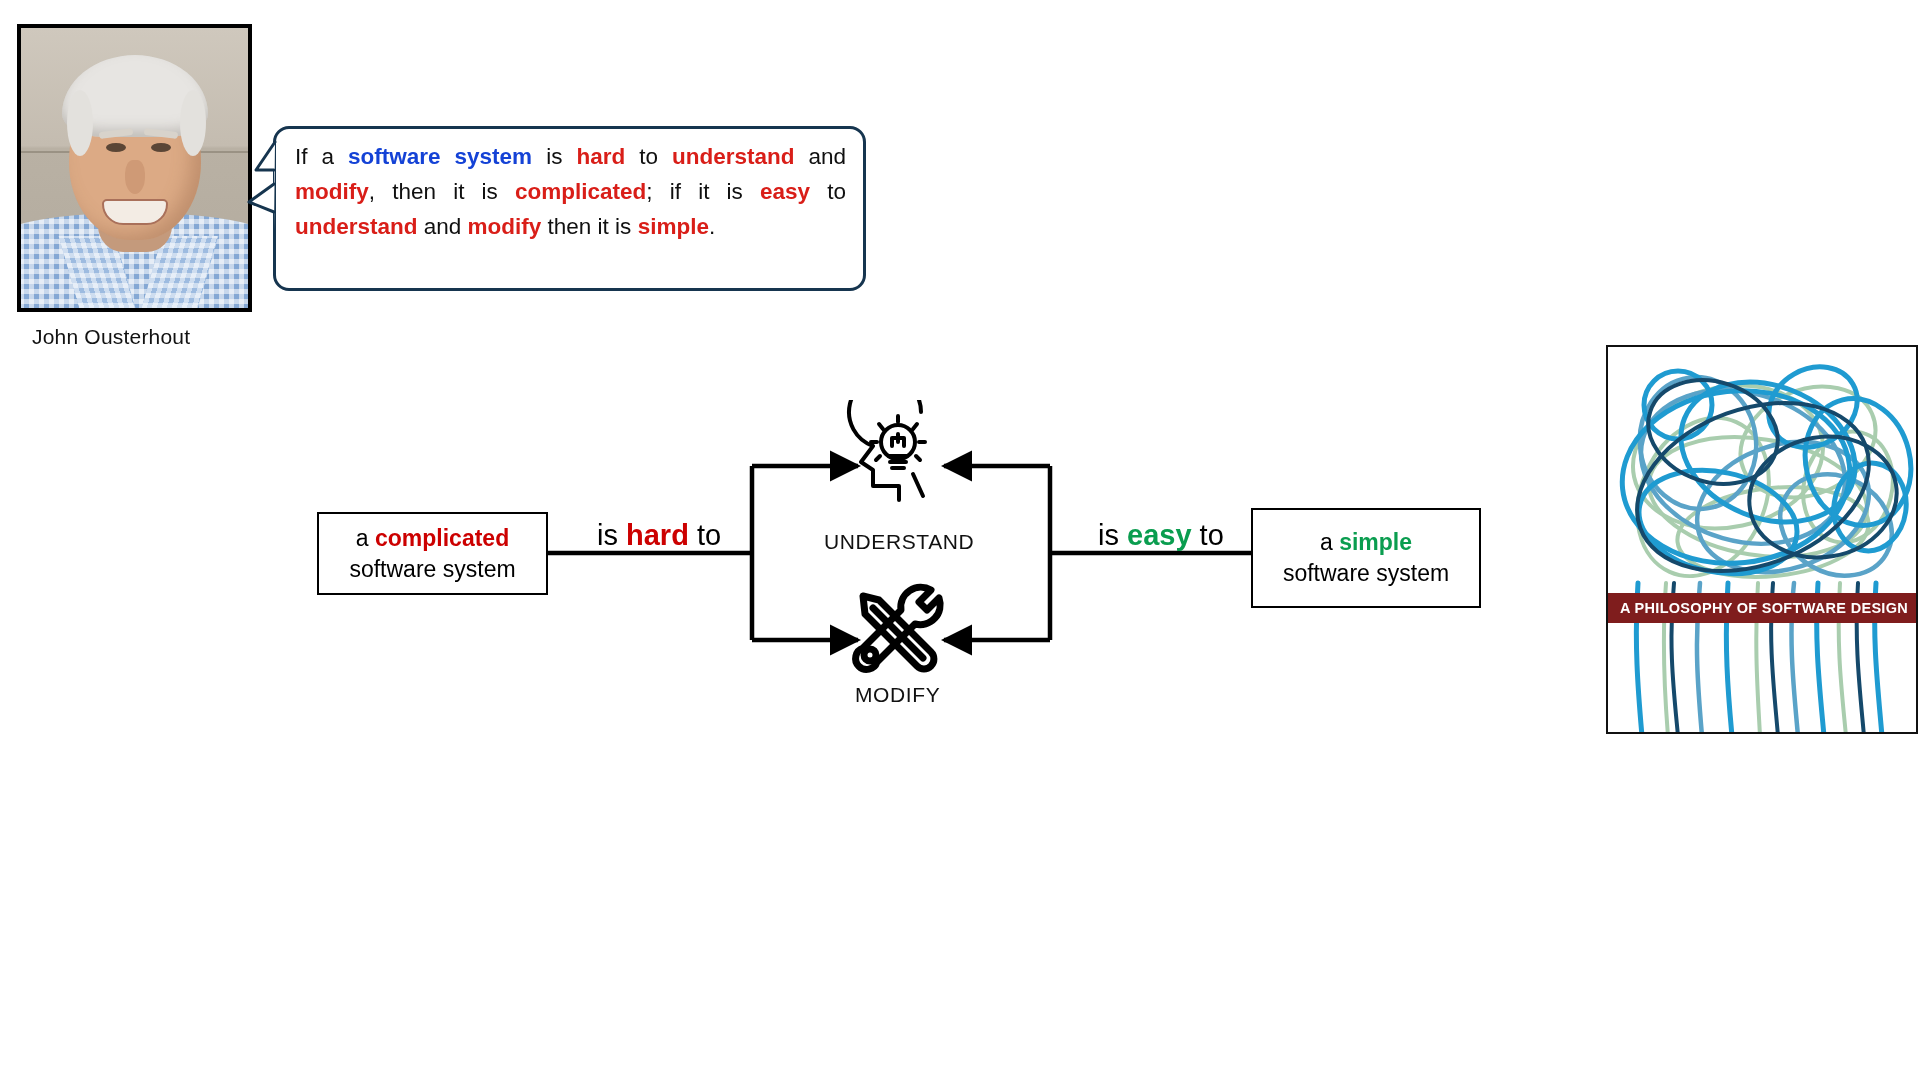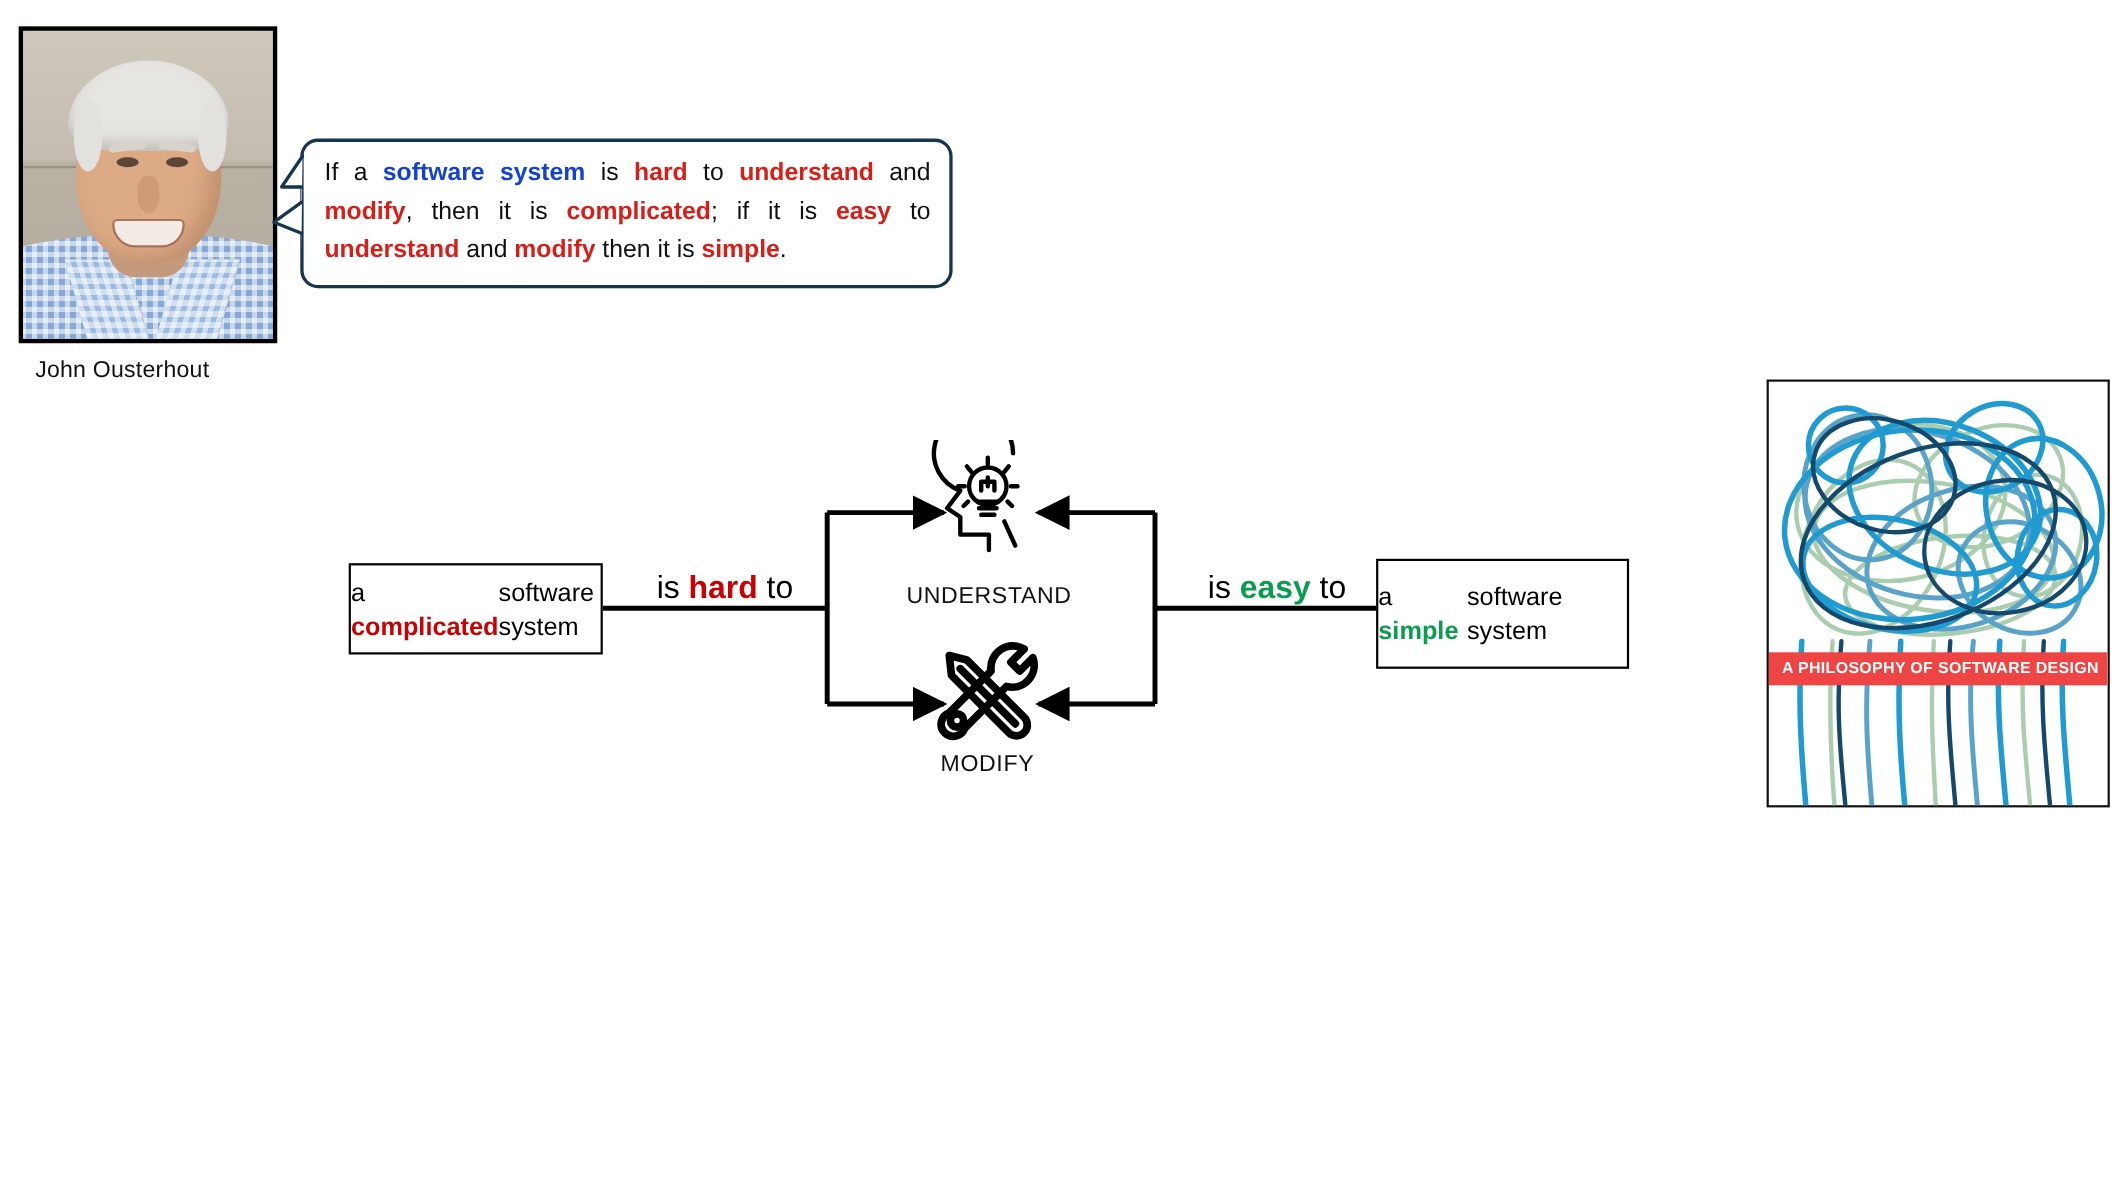--- a/index.html
+++ b/index.html
@@ -162,21 +162,21 @@
     letter-spacing: .2px;
     color: #111111;
   }
 
   
   #speech-bubble {
     position: absolute;
     left: 273px;
     top: 126px;
     width: 593px;
-    height: 136px;
+    height: 165px;
   }
   #speech-bubble .bubble-body {
     position: absolute;
     inset: 0;
     border: 3px solid #16354f;
     border-radius: 16px;
     background: #ffffff;
     box-sizing: border-box;
   }
   #speech-bubble .bubble-tail {
@@ -202,21 +202,21 @@
 
   
   #diagram { position: absolute; left: 0; top: 0; width: 1920px; height: 1080px; pointer-events: none; }
 
   .sys-box {
     position: absolute;
     border: 2px solid #000000;
     box-sizing: border-box;
     background: #ffffff;
     display: flex;
-    flex-direction: row;
+    flex-direction: column;
     align-items: center;
     justify-content: center;
     font-size: 23px;
     line-height: 31px;
     color: #000000;
   }
   #box-complicated { left: 317px; top: 512px; width: 231px; height: 83px; }
   #box-simple      { left: 1251px; top: 508px; width: 230px; height: 100px; }
 
   .w-red   { color: #cc0000; font-weight: bold; }
@@ -254,21 +254,21 @@
     border: 2px solid #111111;
     box-sizing: border-box;
     background: #ffffff;
     overflow: hidden;
   }
   #book-title-band {
     position: absolute;
     left: 0; right: 0;
     top: 246px;
     height: 30px;
-    background: #ef4444;
+    background: #7f1d1d;
     display: flex;
     align-items: center;
     padding-left: 12px;
     gap: 12px;
   }
   #book-title-text {
     color: #ffffff;
     font-size: 14.5px;
     font-weight: bold;
     letter-spacing: .3px;

